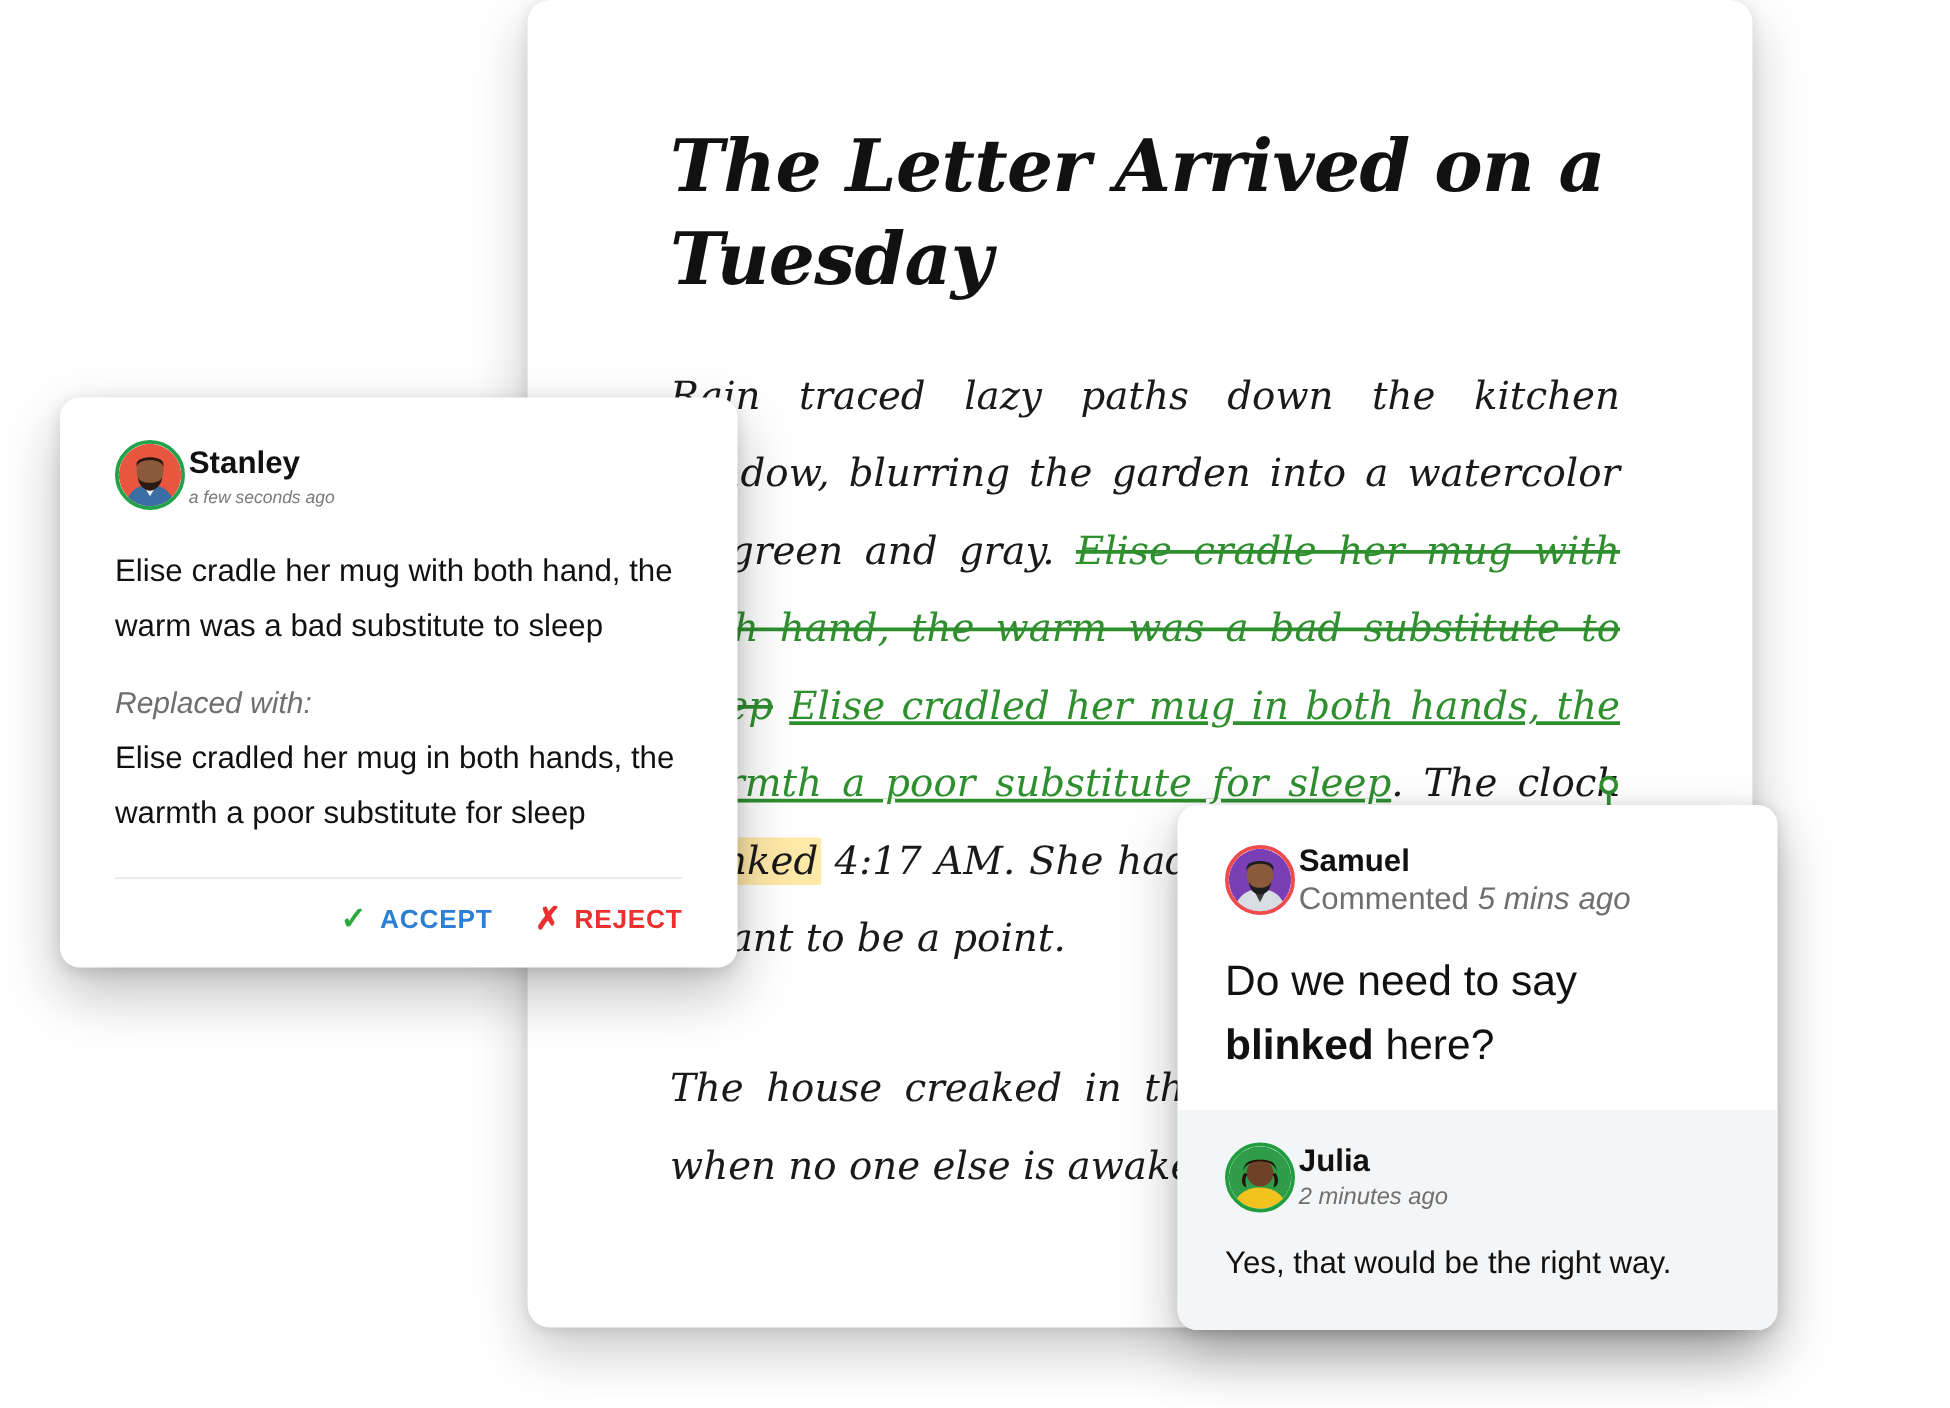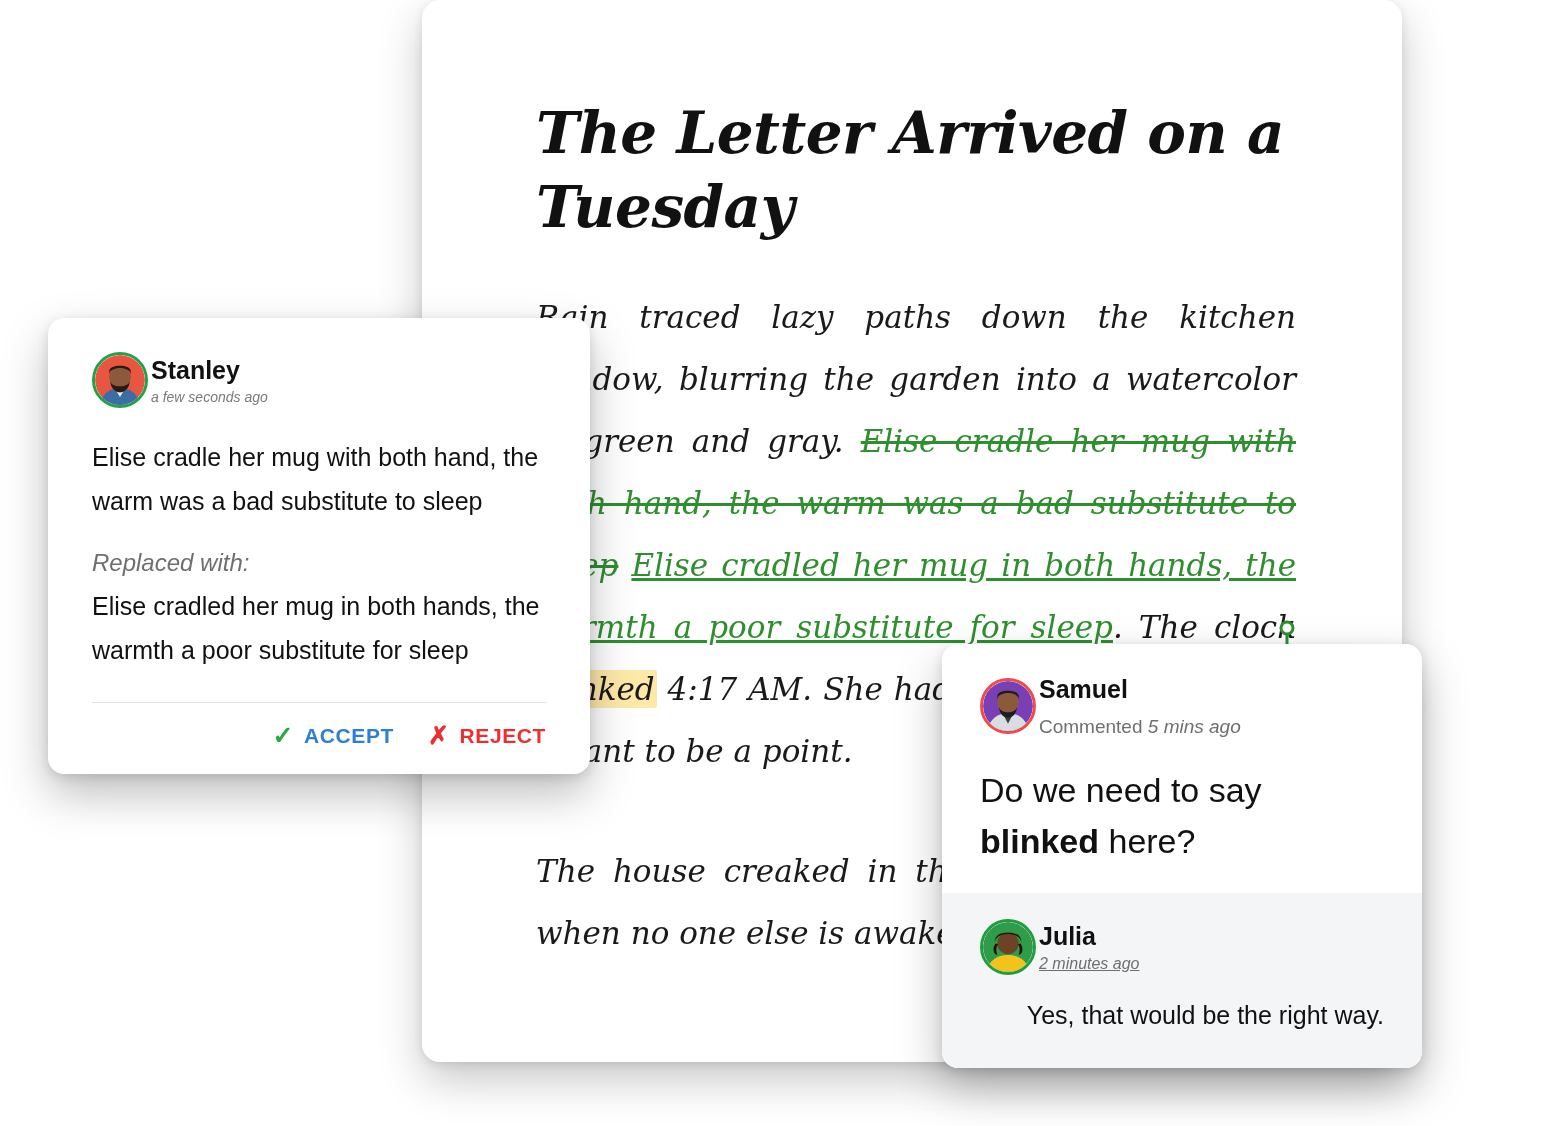--- a/index.html
+++ b/index.html
@@ -178,46 +178,45 @@
     left: 942px;
     top: 644px;
     width: 480px;
     background: #ffffff;
     border-radius: 16px;
     box-shadow: 0 20px 46px rgba(0,0,0,0.26), 0 3px 12px rgba(0,0,0,0.12);
     overflow: hidden;
   }
   #comment-top { padding: 30px 38px 26px 38px; }
   #samuel-sub {
-    font-size: 19px;
+    font-size: 25px;
     color: #6f6f6f;
     font-style: normal;
-    margin-top: 12px;
+    margin-top: 0;
   }
   #samuel-sub em { font-style: italic; }
   #comment-question {
     font-size: 34px;
     color: #111111;
     margin: 26px 0 0 0;
     line-height: 1.5;
   }
   #comment-question b { font-weight: bold; }
   #reply-block {
     background: #f3f5f7;
     padding: 26px 38px 34px 38px;
   }
   #reply-text {
     font-size: 25px;
     color: #111111;
     margin: 22px 0 0 0;
     line-height: 1.5;
-    text-align: right;
   }
   .reply-name { font-size: 25px; font-weight: bold; color: #111111; }
-  .reply-sub { font-size: 16px; font-style: italic; color: #6f6f6f; margin-top: 3px; text-decoration: underline; }
+  .reply-sub { font-size: 19px; font-style: italic; color: #6f6f6f; margin-top: 3px; }
 </style>
 </head>
 <body>
 
 <div id="doc-sheet">
   <div id="doc-inner">
     <h1 id="doc-title">The Letter Arrived on a Tuesday</h1>
 
     <p class="doc-para"><span>Rain traced lazy paths down the kitchen window, blurring the garden into a watercolor of green and gray. </span><span class="del-text">Elise cradle her mug with both hand, the warm was a bad substitute to sleep</span> <span class="ins-text">Elise cradled her mug in both hands, the warmth a poor substitute for sleep</span><span>. The clock </span><span class="hl-text">blinked</span><span> 4:17 AM. She hadn't gone to bed; she'd meant to be a point.</span></p>
 

